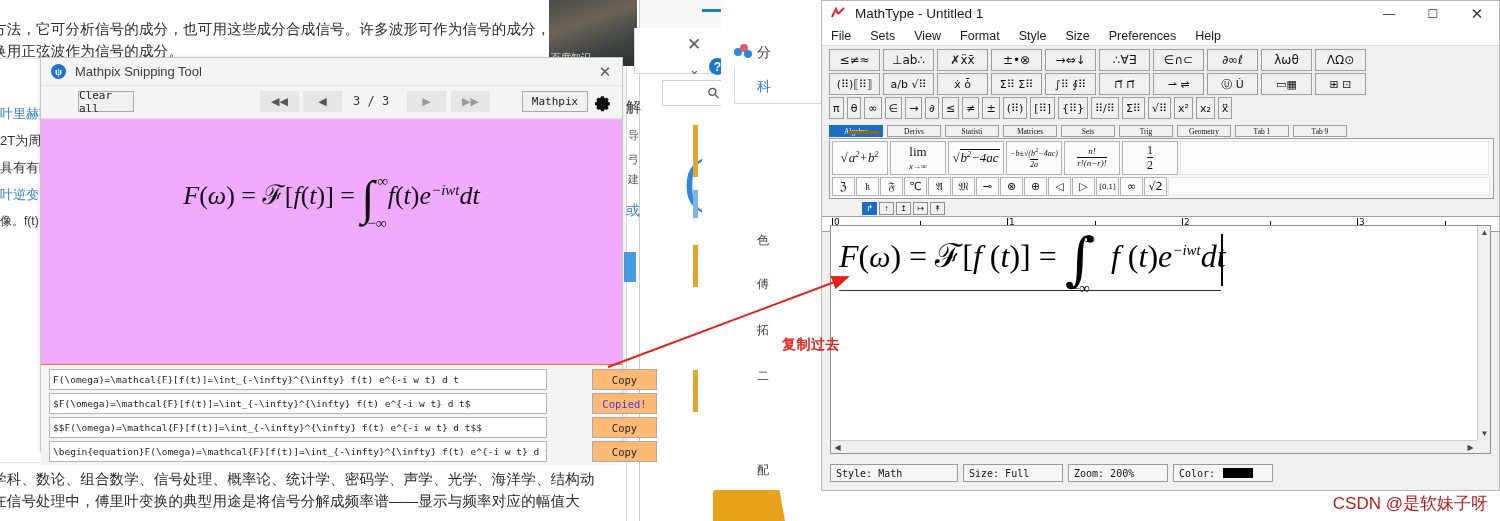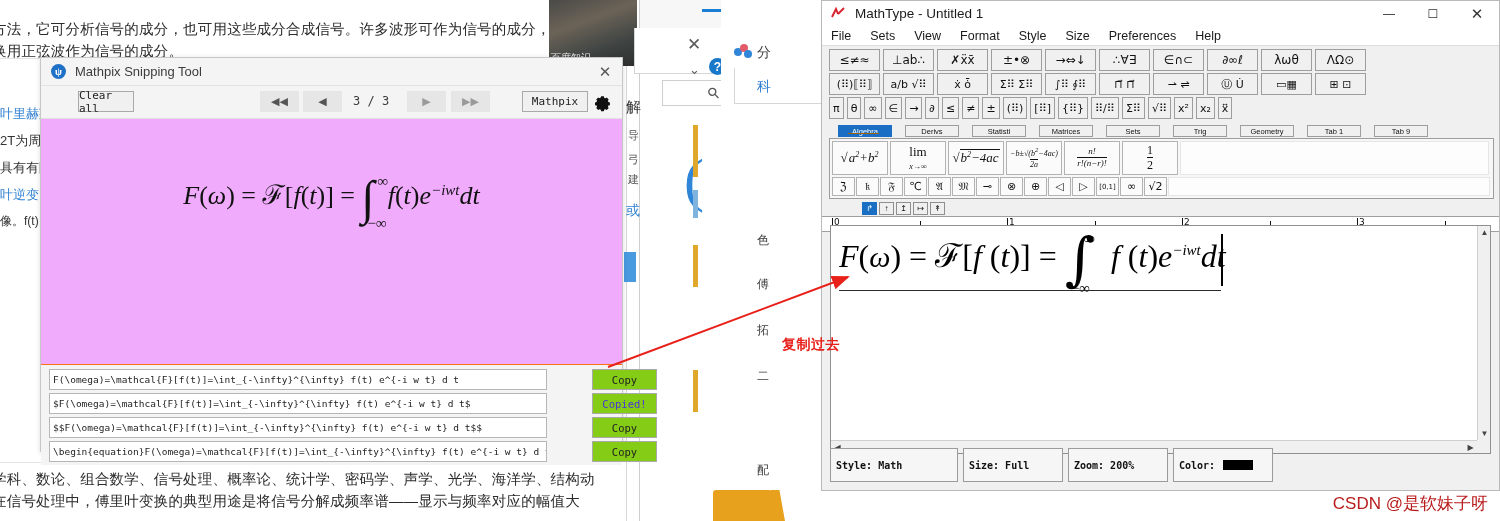--- a/index.html
+++ b/index.html
@@ -160,21 +160,21 @@
   .mp-rows { position:relative; background:#f4f4f4; padding-top:4px; }
   .mp-row { position:relative; height:24px; margin:0 0 0 0; }
   .mp-field {
     position:absolute; left:8px; width:498px; height:21px; background:#fff;
     border:1px solid #b6b6b6; font-family:"DejaVu Sans Mono", monospace;
     font-size:9.5px; color:#1c1c1c; line-height:19px; padding-left:3px;
     overflow:hidden; white-space:nowrap; cursor:text;
   }
   .mp-copy {
     position:absolute; left:551px; width:65px; height:21px;
-    background:#84cc16; border:1px solid #a9a9a9;
+    background:#fdba74; border:1px solid #a9a9a9;
     font-family:"DejaVu Sans Mono", monospace; font-size:10.5px; color:#222;
     display:flex; align-items:center; justify-content:center; cursor:pointer;
   }
   .mp-copy.copied { color:#4b36d6; }
   .mp-conf {
     position:relative; height:30px; display:flex; align-items:center;
     justify-content:center; margin-top:4px;
   }
   .mp-conf-label {
     font-family:"DejaVu Sans Mono", monospace; font-size:10.5px; color:#222;
@@ -221,23 +221,22 @@
     margin-right:3px; display:flex; align-items:center; justify-content:center;
     font-family:"DejaVu Sans", sans-serif; font-size:12px; color:#111;
     cursor:pointer; white-space:nowrap; padding:0 3px;
   }
   .pal-cell.w-wide { min-width:51px; }
   .pal-cell.small { font-size:11px; }
   .mt-tabs { display:flex; padding:2px 5px 0 7px; background:#f0f0f0; }
   .mt-tab {
     height:12px; min-width:54px; border:1px solid #9d9d9d; background:#f0f0f0;
     margin-right:4px; font-size:7.5px; color:#111; text-align:center;
-    line-height:11px; font-family:Liberation Sans, sans-serif; cursor:pointer;
+    line-height:11px; font-family:Liberation Serif, serif; cursor:pointer;
     overflow:hidden;
-    margin-left:9px;
   }
   .mt-tab.active { background:#1a6fc4; color:#fff; border-color:#1a6fc4; }
   .mt-tabpanel {
     margin:1px 5px 2px 7px; border:1px solid #9d9d9d; background:#f7f7f7;
     padding:2px;
   }
   .tpl-row { display:flex; }
   .tpl-cell {
     height:34px; min-width:56px; border:1px solid #b3b3b3; background:#fbfbfb;
     margin-right:2px; display:flex; align-items:center; justify-content:center;
@@ -293,22 +292,22 @@
   }
   .mt-hscroll {
     position:absolute; left:0; right:13px; bottom:0; height:13px; background:#f0f0f0;
     border-top:1px solid #cfcfcf;
   }
   .sb-arrow {
     position:absolute; font-size:8px; color:#444; display:flex;
     align-items:center; justify-content:center; cursor:pointer;
   }
   .mt-status {
-    position:absolute; left:8px; right:8px; bottom:8px; height:34px;
-    display:flex; align-items:stretch;font-weight:bold;
+    position:absolute; left:8px; right:8px; bottom:8px; height:18px;
+    display:flex; align-items:stretch;
   }
   .st-cell {
     border:1px solid #9b9b9b; background:#f6f6f6; margin-right:5px;
     font-family:"DejaVu Sans Mono", monospace; font-size:10px; color:#111;
     display:flex; align-items:center; padding:0 5px; white-space:nowrap;
   }
   .st-swatch { width:30px; height:10px; background:#000; margin-left:8px; }
 
   
   .ann-label {
@@ -529,21 +528,21 @@
         <div class="mt-tab">Sets</div>
         <div class="mt-tab">Trig</div>
         <div class="mt-tab">Geometry</div>
         <div class="mt-tab">Tab 1</div>
         <div class="mt-tab">Tab 9</div>
       </div>
 
     <div class="mt-tabpanel">
       <div class="tpl-row">
         <div class="tpl-cell">
-          <span style="font-style:italic;">√<span style="border-top:1px solid #a16207; padding:16px 1px;">a<sup style="font-size:8px;">2</sup>+b<sup style="font-size:8px;">2</sup></span></span>
+          <span style="font-style:italic;">√<span style="border-top:3px solid #a16207; padding:16px 1px;">a<sup style="font-size:8px;">2</sup>+b<sup style="font-size:8px;">2</sup></span></span>
         </div>
         <div class="tpl-cell">
           <span style="text-align:center; line-height:1;">lim<br><span style="font-size:8px; font-style:italic;">x→∞</span></span>
         </div>
         <div class="tpl-cell">
           <span style="font-style:italic;">√<span style="border-top:1px solid #111; padding:0 1px;">b<sup style="font-size:8px;">2</sup>−4ac</span></span>
         </div>
         <div class="tpl-cell">
           <span style="font-size:8px; text-align:center; line-height:1.1; font-style:italic;">−b±√(b<sup>2</sup>−4ac)<br><span style="border-top:1px solid #111; display:inline-block; padding-top:1px;">2a</span></span>
         </div>

